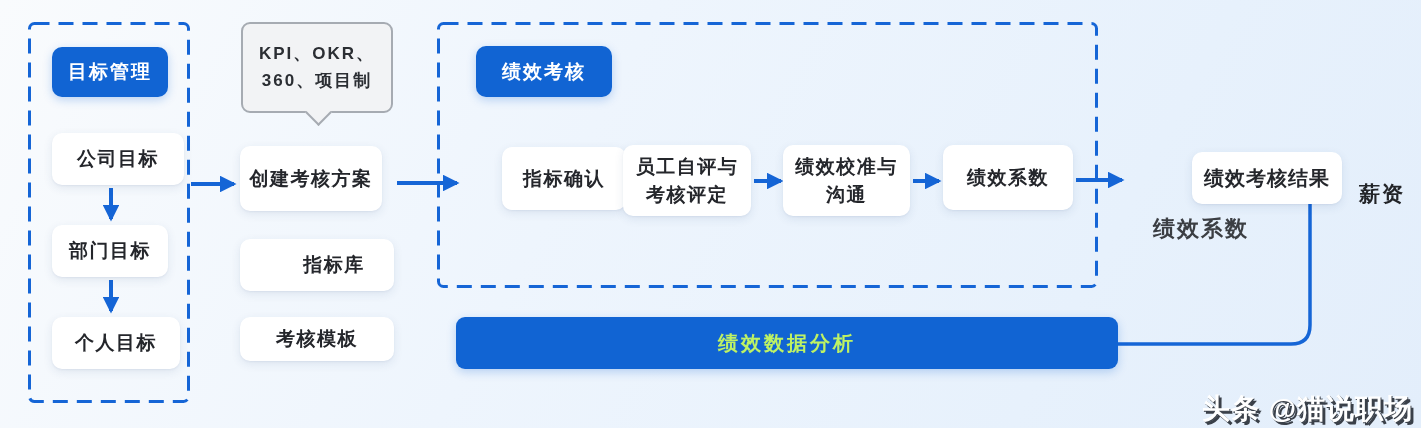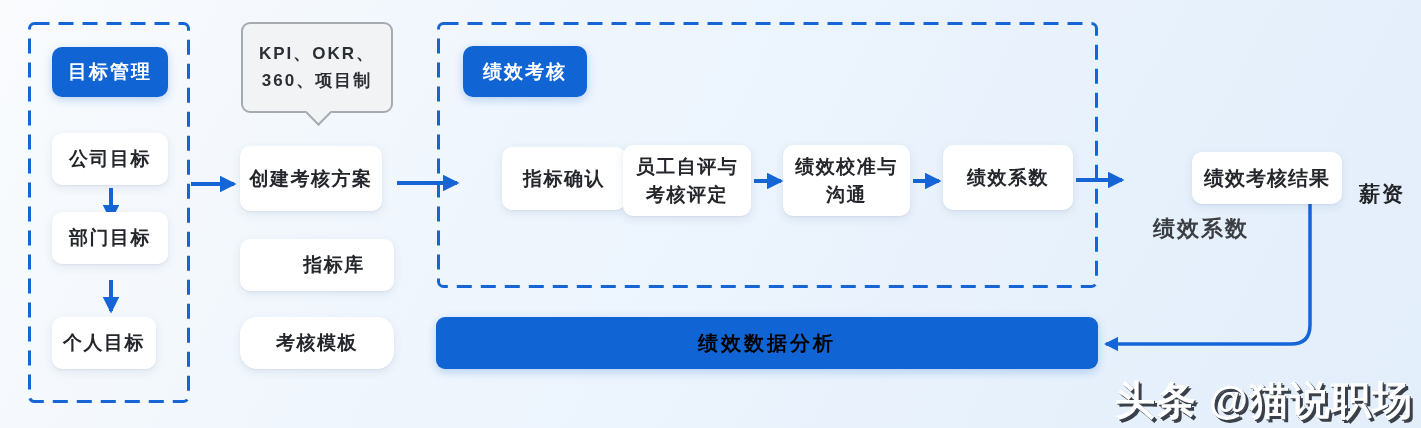--- a/index.html
+++ b/index.html
@@ -81,31 +81,32 @@
     color: #222428;
     font-weight: 700;
     font-size: 21px;
     letter-spacing: 2px;
     margin-top: 16px;
   }
   .bar {
     background: #1164d3;
     border-radius: 9px;
     box-shadow: 0 3px 10px rgba(17, 100, 211, 0.25);
-    color: #000000;
+    color: #bef264;
     font-weight: 700;
     font-size: 20px;
     letter-spacing: 3px;
+    margin-left: 20px;
   }
   .watermark {
     position: absolute;
     z-index: 4;
     right: 8px;
     bottom: 0px;
-    font-size: 40px;
+    font-size: 28px;
     font-weight: 700;
     letter-spacing: 1px;
     color: #ffffff;
     text-shadow: 3px 3px 0 #3a4049, 1px 1px 0 #3a4049;
   }
 </style>
 </head>
 <body>
 
 <div class="canvas">
@@ -137,39 +138,39 @@
       <path d="M1076 180 L1122 180" marker-end="url(#arw)"></path>
 
       <path d="M1278 179 L1339 179" marker-end="url(#arw)"></path>
 
       <path d="M1290 179 Q1310 179 1310 199 L1310 325 Q1310 344 1291 344 L1106 344" stroke-width="3.5" marker-end="url(#arw)"></path>
     </g>
   </svg>
 
   <div class="node pill" style="left:52px; top:47px; width:116px; height:50px;">目标管理</div>
 
-  <div class="node card" style="left:52px; top:133px; width:116px; height:52px;">公司目标</div>
+  <div class="node card" style="left:52px; top:133px; width:132px; height:52px;">公司目标</div>
 
-  <div class="node card" style="left:52px; top:212px; width:116px; height:52px;">部门目标</div>
+  <div class="node card" style="left:52px; top:225px; width:116px; height:52px;">部门目标</div>
 
-  <div class="node card" style="left:52px; top:317px; width:104px; height:52px;">个人目标</div>
+  <div class="node card" style="left:52px; top:317px; width:128px; height:52px;">个人目标</div>
 
   <div class="node bubble" style="left:241px; top:22px; width:152px; height:91px;">
     <span>KPI、OKR、
 360、项目制</span>
     <i class="tail"></i>
   </div>
 
   <div class="node card" style="left:240px; top:146px; width:142px; height:65px;text-align:center;">创建考核方案</div>
 
   <div class="node card" style="left:240px; top:239px; width:154px; height:52px;padding-left:34px;">指标库</div>
 
-  <div class="node card" style="left:240px; top:317px; width:154px; height:52px;border-radius:17px;">考核模板</div>
+  <div class="node card" style="left:240px; top:317px; width:154px; height:44px;">考核模板</div>
 
-  <div class="node pill" style="left:463px; top:46px; width:124px; height:51px;">绩效考核</div>
+  <div class="node pill" style="left:476px; top:46px; width:136px; height:51px;">绩效考核</div>
 
   <div class="node card" style="left:463px; top:147px; width:124px; height:63px;margin-left:39px;">指标确认</div>
 
   <div class="node card" style="left:623px; top:145px; width:128px; height:71px;">员工自评与
 考核评定</div>
 
   <div class="node card" style="left:783px; top:145px; width:127px; height:71px;">绩效校准与
 沟通</div>
 
   <div class="node card" style="left:943px; top:145px; width:130px; height:65px;">绩效系数</div>

